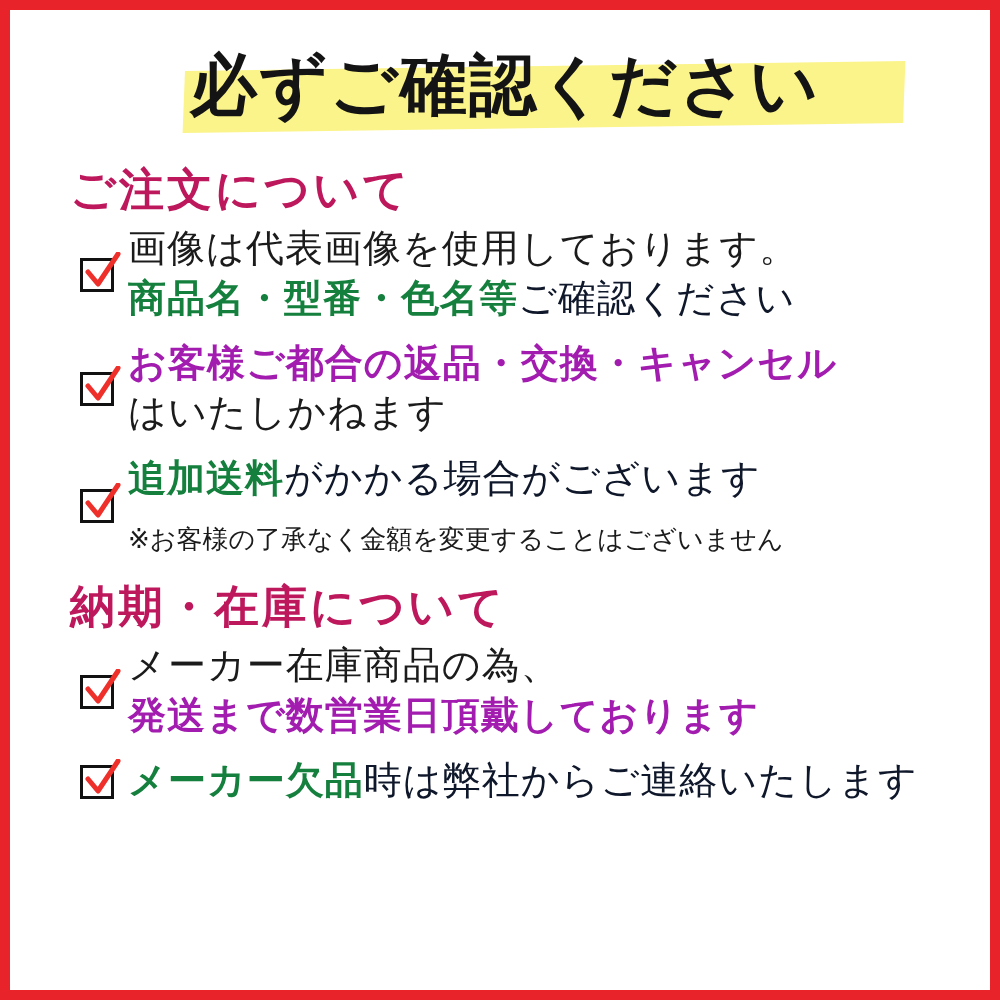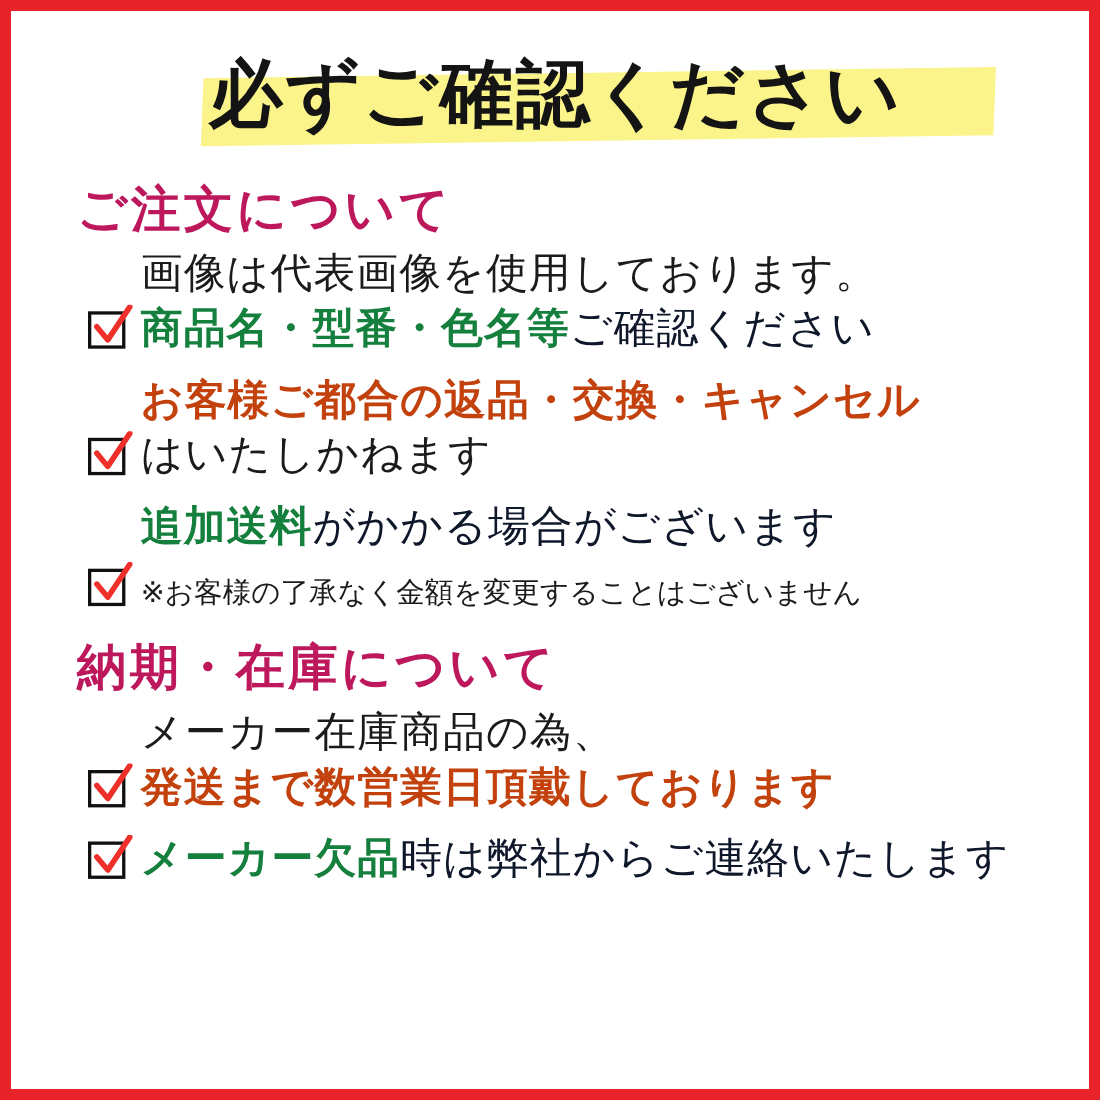--- a/index.html
+++ b/index.html
@@ -81,21 +81,21 @@
     margin-top: 22px;
   }
 
   .items {
     margin: 0;
     padding: 0;
     list-style: none;
   }
   .item {
     display: flex;
-    align-items: flex-end;
+    align-items: center;
     margin: 0 0 16px 0;
     padding-left: 36px;
   }
   .check {
     flex: 0 0 auto;
     width: 40px;
     height: 40px;
     margin-top: 8px;
     margin-right: 8px;
     position: relative;
@@ -120,21 +120,21 @@
     flex: 1 1 auto;
   }
   .line {
     font-size: 38px;
     line-height: 1.3;
     letter-spacing: 1px;
     color: #1b1b1b;
     white-space: nowrap;
   }
   .line.red {
-    color: #c2410c;
+    color: #a21caf;
     font-weight: bold;
   }
   .line.note {
     font-size: 26px;
     letter-spacing: 0px;
     color: #1b1b1b;
     margin-top: 20px;
   }
   .line .red-inline {
     color: #15803d;

